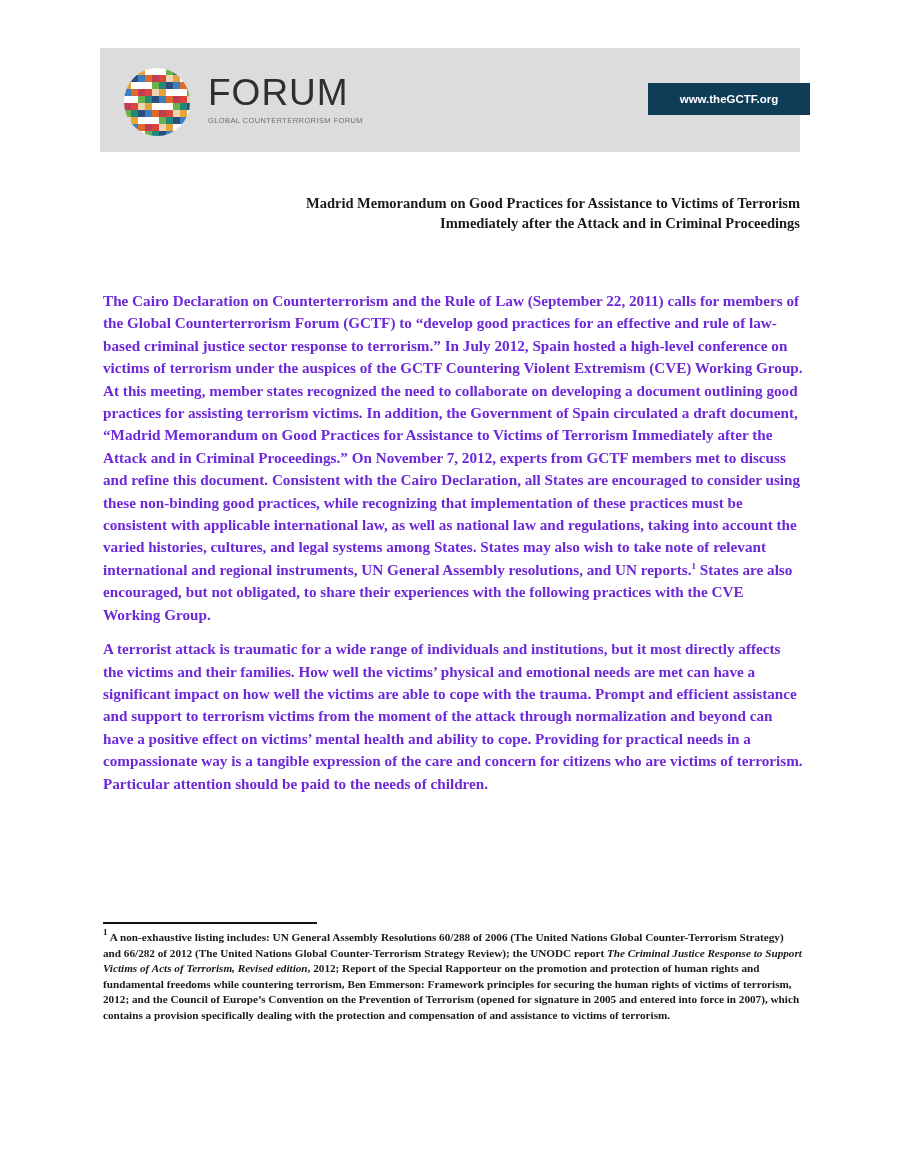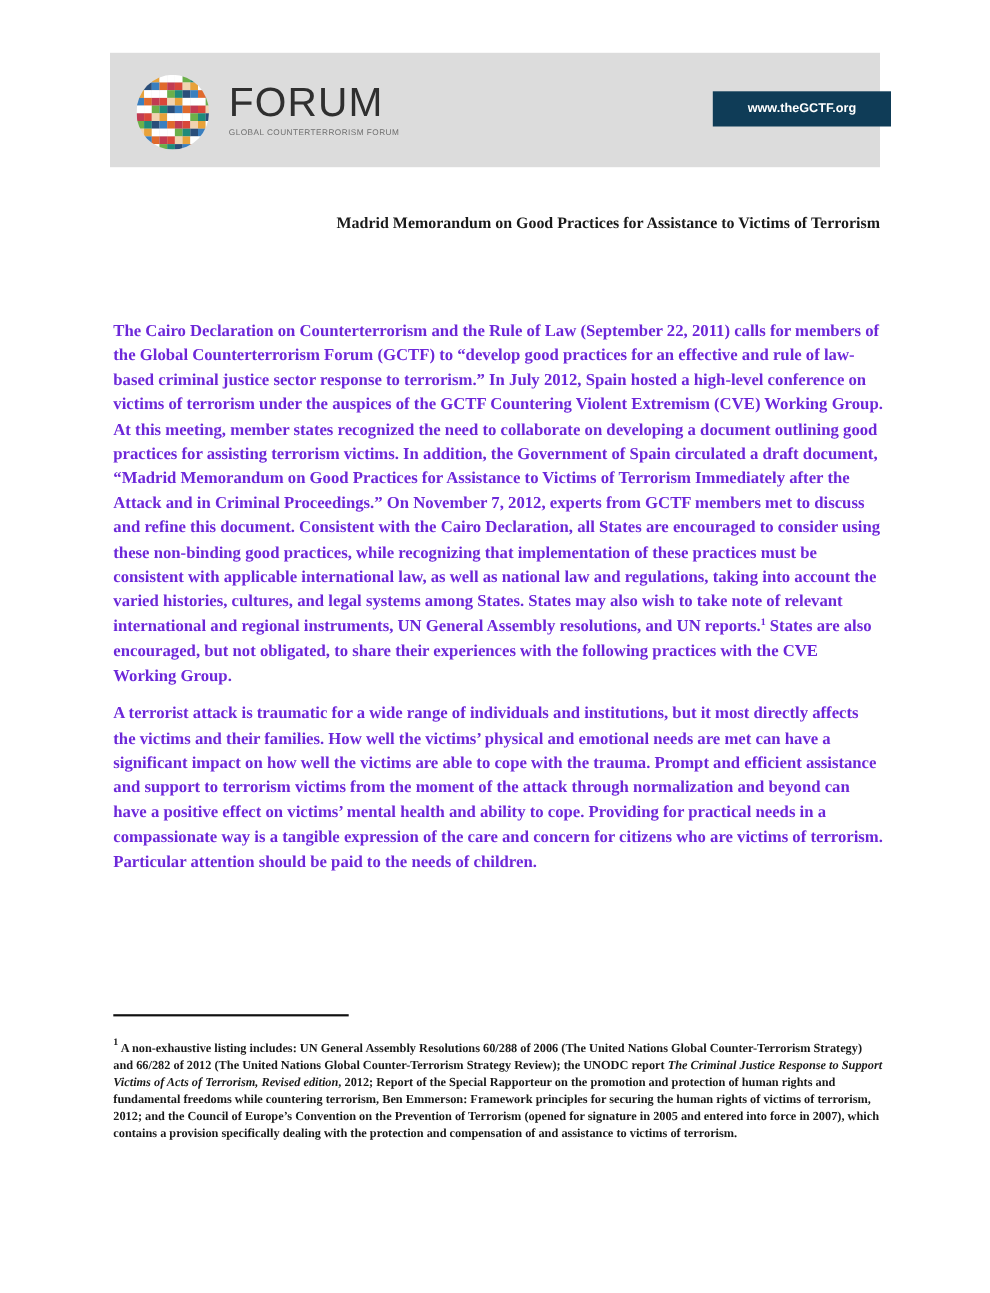--- a/index.html
+++ b/index.html
@@ -13,21 +13,21 @@
     .brand-sub { font-family: "Liberation Sans", sans-serif; font-size: 7.5px; color: #6f6f6f; letter-spacing: 0.4px; margin-top: 4px; }
     .url-box { position: absolute; left: 536px; top: 35px; width: 162px; height: 32px; background: #0f3c57; color: #ffffff; font-family: Liberation Sans, sans-serif; font-size: 11.5px; display: flex; align-items: center; justify-content: center; font-weight: 700; margin-left: 12px; }
 
     .title { position: absolute; left: 100px; top: 193px; width: 700px; text-align: right; font-weight: 700; font-size: 14.5px; line-height: 20px; color: #1a1a1a; }
 
     .body-text { position: absolute; left: 103px; top: 290px; width: 700px; font-size: 15.2px; line-height: 22.4px; color: #6d28d9; font-weight: bold; }
     .body-text p { margin: 0 0 12px 0; }
     sup { font-size: 9px; line-height: 0; vertical-align: 6px; }
 
     .fn-rule { position: absolute; left: 103px; top: 922px; width: 214px; height: 2px; background: #111; }
-    .footnote { position: absolute; left: 103px; top: 930px; width: 700px; font-size: 11.2px; line-height: 15.6px; color: #1a1a1a; font-weight: 700; margin-top: 16px; }
+    .footnote { position: absolute; left: 103px; top: 930px; width: 700px; font-size: 11.2px; line-height: 15.6px; color: #1a1a1a; font-weight: 700; }
     .footnote em { font-style: italic; }
   </style>
 </head>
 <body>
 
 <div class="header-band">
   <div class="globe">
     <svg id="globe-svg" width="66" height="68" viewBox="0 0 66 68">
         <rect x="0" y="0" width="7" height="7" fill="#d9473a"></rect>
         <rect x="7" y="0" width="7" height="7" fill="#f0d3b0"></rect>
@@ -133,20 +133,21 @@
   </div>
   <div class="brand">
     <div class="brand-name">FORUM</div>
     <div class="brand-sub">GLOBAL COUNTERTERRORISM FORUM</div>
   </div>
   <div class="url-box">www.theGCTF.org</div>
 </div>
 
 <div class="title">
   <div>Madrid Memorandum on Good Practices for Assistance to Victims of Terrorism</div>
+  <div>Immediately after the Attack and in Criminal Proceedings</div>
 </div>
 
 <div class="body-text">
   <p><span>The Cairo Declaration on Counterterrorism and the Rule of Law (September 22, 2011) calls for members of the Global Counterterrorism Forum (GCTF) to “develop good practices for an effective and rule of law-based criminal justice sector response to terrorism.”  In July 2012, Spain hosted a high-level conference on victims of terrorism under the auspices of the GCTF Countering Violent Extremism (CVE) Working Group.  At this meeting, member states recognized the need to collaborate on developing a document outlining good practices for assisting terrorism victims.  In addition, the Government of Spain circulated a draft document, “Madrid Memorandum on Good Practices for Assistance to Victims of Terrorism Immediately after the Attack and in Criminal Proceedings.”  On November 7, 2012, experts from GCTF members met to discuss and refine this document.   Consistent with the Cairo Declaration, all States are encouraged to consider using these non-binding good practices, while recognizing that implementation of these practices must be consistent with applicable international law, as well as national law and regulations, taking into account the varied histories, cultures, and legal systems among States.  States may also wish to take note of relevant international and regional instruments, UN General Assembly resolutions, and UN reports.</span><sup>1</sup><span>  States are also encouraged, but not obligated, to share their experiences with the following practices with the CVE Working Group.</span></p>
   <p>A terrorist attack is traumatic for a wide range of individuals and institutions, but it most directly affects the victims and their families.  How well the victims’ physical and emotional needs are met can have a significant impact on how well the victims are able to cope with the trauma.  Prompt and efficient assistance and support to terrorism victims from the moment of the attack through normalization and beyond can have a positive effect on victims’ mental health and ability to cope.  Providing for practical needs in a compassionate way is a tangible expression of the care and concern for citizens who are victims of terrorism.  Particular attention should be paid to the needs of children.</p>
 </div>
 
 <div class="fn-rule"></div>
 <div class="footnote"><sup>1</sup><span> A non-exhaustive listing includes: UN General Assembly Resolutions 60/288 of 2006 (The United Nations Global Counter-Terrorism Strategy) and 66/282 of 2012 (The United Nations Global Counter-Terrorism Strategy Review); the UNODC report </span><em>The Criminal Justice Response to Support Victims of Acts of Terrorism, Revised edition</em><span>, 2012; Report of the Special Rapporteur on the promotion and protection of human rights and fundamental freedoms while countering terrorism, Ben Emmerson:  Framework principles for securing the human rights of victims of terrorism, 2012; and the Council of Europe’s  Convention on the Prevention of Terrorism (opened for signature in 2005 and entered into force in 2007), which contains a provision specifically dealing with the protection and compensation of and assistance to victims of terrorism.</span></div>
 

